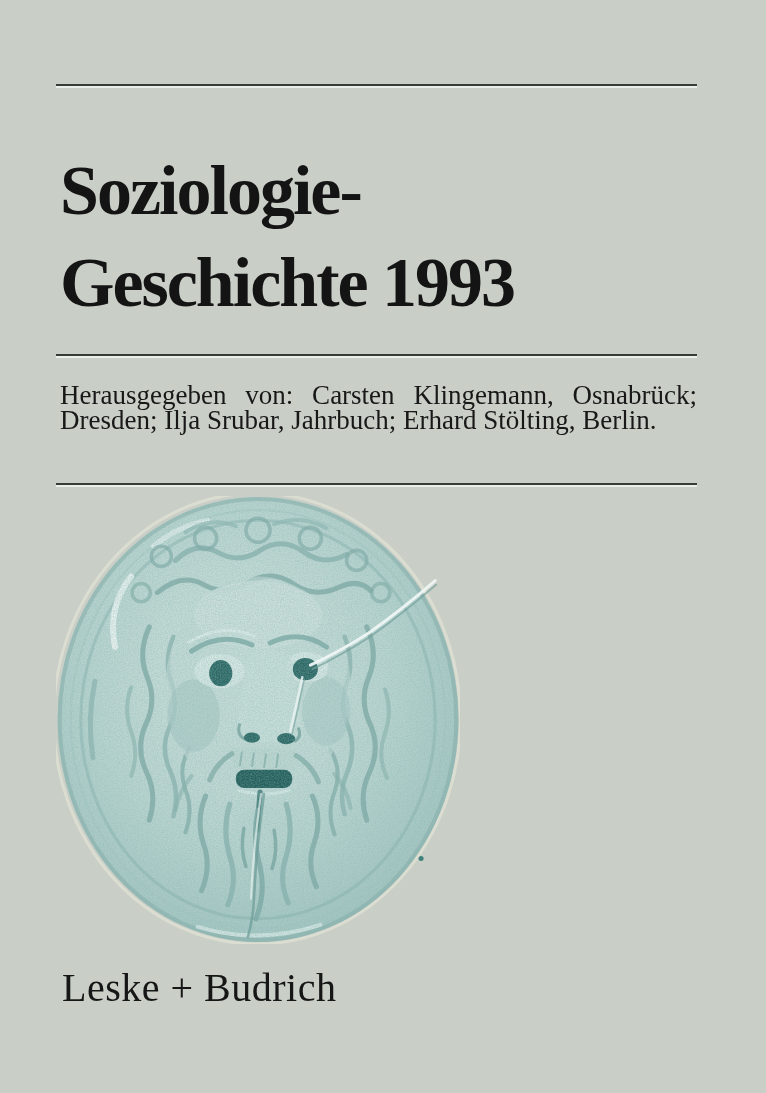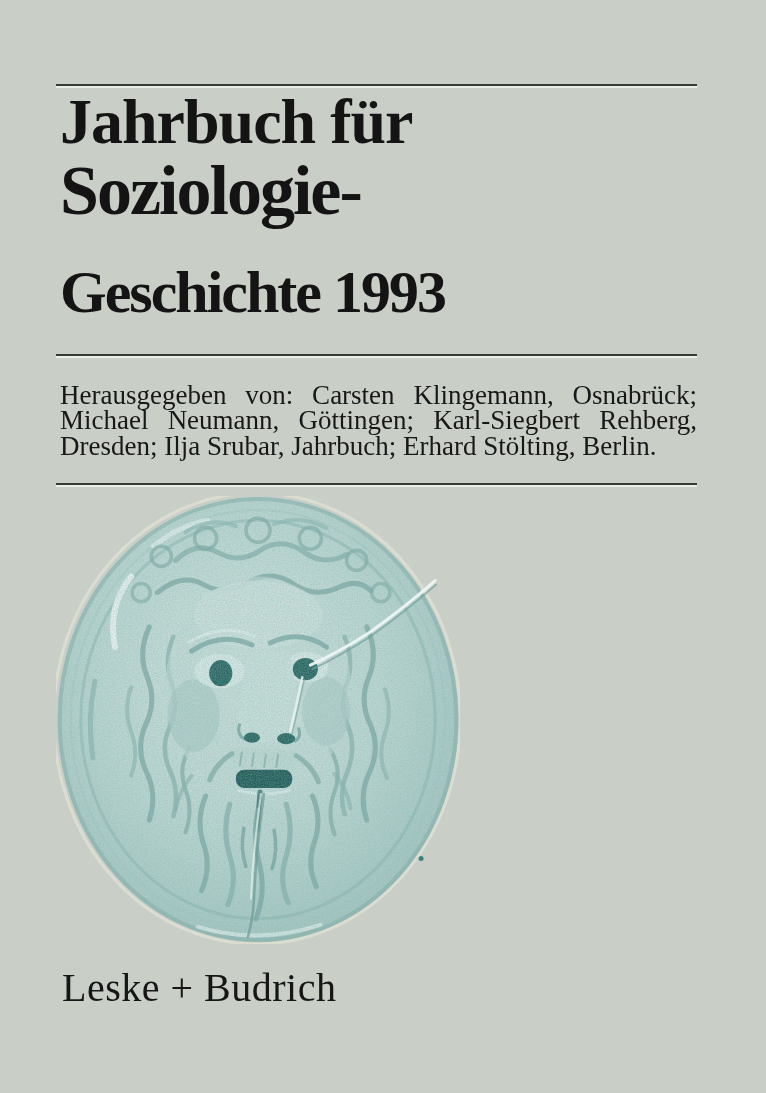--- a/index.html
+++ b/index.html
@@ -17,21 +17,21 @@
   }
   .rule-top{top:84px;}
   .rule-mid{top:354px;}
   .rule-low{top:483px;}
   .title-line{
     position:absolute;left:60px;
     color:#141414;font-weight:bold;line-height:1;white-space:nowrap;
   }
   .title-1{top:90px;font-size:64px;letter-spacing:-1px;}
   .title-2{top:156px;font-size:70px;letter-spacing:-2px;}
-  .title-3{top:248px;font-size:60px;letter-spacing:-2px;margin-top:14px;}
+  .title-3{top:248px;font-size:70px;letter-spacing:-2px;}
   .editors{
     position:absolute;left:60px;top:383px;width:637px;
     color:#181818;font-size:27px;line-height:25.4px;
   }
   .ed-line{
     text-align:justify;text-align-last:justify;
     white-space:normal;
   }
   .ed-line.last{text-align-last:left;}
   .artwork{
@@ -42,29 +42,27 @@
     color:#161616;font-size:40px;letter-spacing:.5px;white-space:nowrap;
   }
 </style>
 </head>
 <body>
 
 <div class="cover">
 
   <div class="rule rule-top"></div>
 
-  <div class="title-line title-1">Jahrbuch für</div>
   <div class="title-line title-2">Soziologie-</div>
   <div class="title-line title-3">Geschichte 1993</div>
 
   <div class="rule rule-mid"></div>
 
   <div class="editors">
     <div class="ed-line">Herausgegeben von: Carsten Klingemann, Osnabrück;</div>
-    <div class="ed-line">Michael Neumann, Göttingen; Karl-Siegbert Rehberg,</div>
     <div class="ed-line last">Dresden; Ilja Srubar, Jahrbuch; Erhard Stölting, Berlin.</div>
   </div>
 
   <div class="rule rule-low"></div>
 
   <svg class="artwork" viewBox="0 0 400 445" aria-hidden="true">
     <defs>
       <radialGradient id="discGrad" cx="46%" cy="40%" r="72%">
         <stop offset="0%" stop-color="#d4e3df"></stop>
         <stop offset="50%" stop-color="#bdd5d1"></stop>

